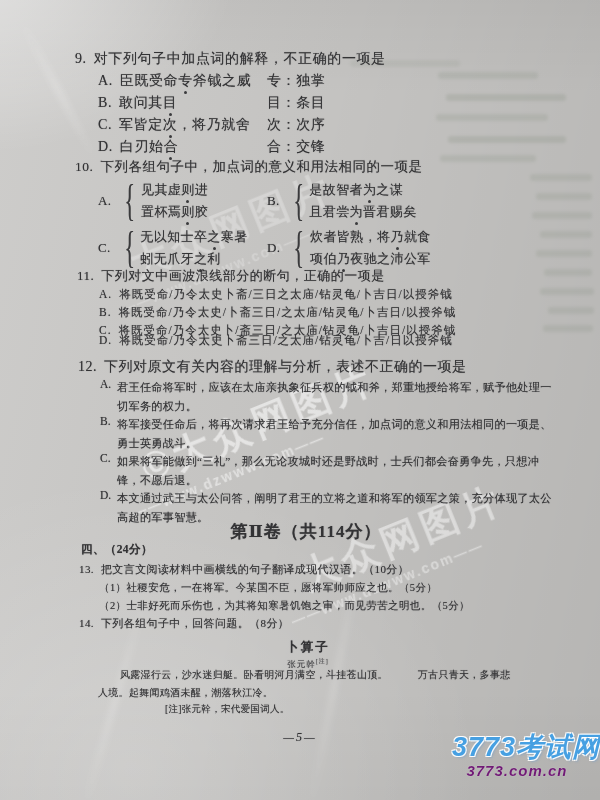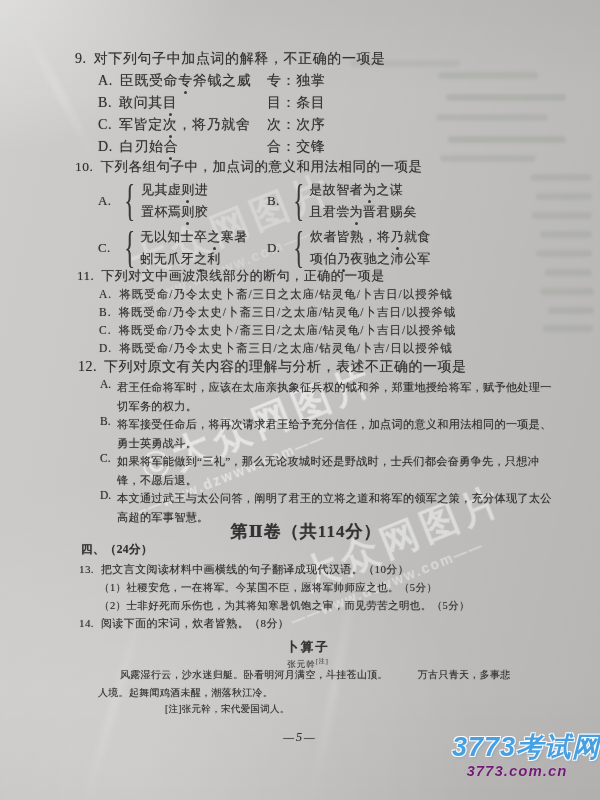--- a/index.html
+++ b/index.html
@@ -187,21 +187,21 @@
   </div>
   <div class="tx opt11" style="top:287px">
     <span class="lab">A.</span><span>将既受命/乃令太史卜斋/三日之太庙/钻灵龟/卜吉日/以授斧钺</span>
   </div>
   <div class="tx opt11" style="top:305px">
     <span class="lab">B.</span><span>将既受命/乃令太史/卜斋三日/之太庙/钻灵龟/卜吉日/以授斧钺</span>
   </div>
   <div class="tx opt11" style="top:323px">
     <span class="lab">C.</span><span>将既受命/乃令太史卜/斋三日/之太庙/钻灵龟/卜吉日/以授斧钺</span>
   </div>
-  <div class="tx opt11" style="top:341px">
+  <div class="tx opt11" style="top:333px">
     <span class="lab">D.</span><span>将既受命/乃令太史卜斋三日/之太庙/钻灵龟/卜吉/日以授斧钺</span>
   </div>
 
   <div class="tx q12stem">
     <span class="no">12.</span><span>下列对原文有关内容的理解与分析，表述不正确的一项是</span>
   </div>
   <div class="tx opt12" style="top:378px">
     <span class="lab12">A.</span>
     <div class="t12">君王任命将军时，应该在太庙亲执象征兵权的钺和斧，郑重地授给将军，赋予他处理一切军务的权力。</div>
   </div>
@@ -221,21 +221,21 @@
   <div class="tx p2head">第Ⅱ卷（共114分）</div>
   <div class="tx sec4">四、（24分）</div>
 
   <div class="tx q13stem">
     <span class="no">13.</span><span>把文言文阅读材料中画横线的句子翻译成现代汉语。（10分）</span>
   </div>
   <div class="tx item13" style="top:581px">（1）社稷安危，一在将军。今某国不臣，愿将军帅师应之也。（5分）</div>
   <div class="tx item13" style="top:599px">（2）士非好死而乐伤也，为其将知寒暑饥饱之审，而见劳苦之明也。（5分）</div>
 
   <div class="tx q14stem">
-    <span class="no">14.</span><span>阅读下面的宋词，炊者皆熟。（8分）</span>
+    <span class="no">14.</span><span>下列各组句子中，回答问题。（8分）</span>
   </div>
   <div class="tx ptitle">卜算子</div>
   <div class="tx pauthor">
     <span>张元幹</span><sup>[注]</sup>
   </div>
   <div class="tx pline1">
     <span>风露湿行云，沙水迷归艇。卧看明河月满空，斗挂苍山顶。</span><span class="pspacer"></span><span>万古只青天，多事悲</span>
   </div>
   <div class="tx pline2">人境。起舞闻鸡酒未醒，潮落秋江冷。</div>
   <div class="tx pnote">[注]张元幹，宋代爱国词人。</div>

